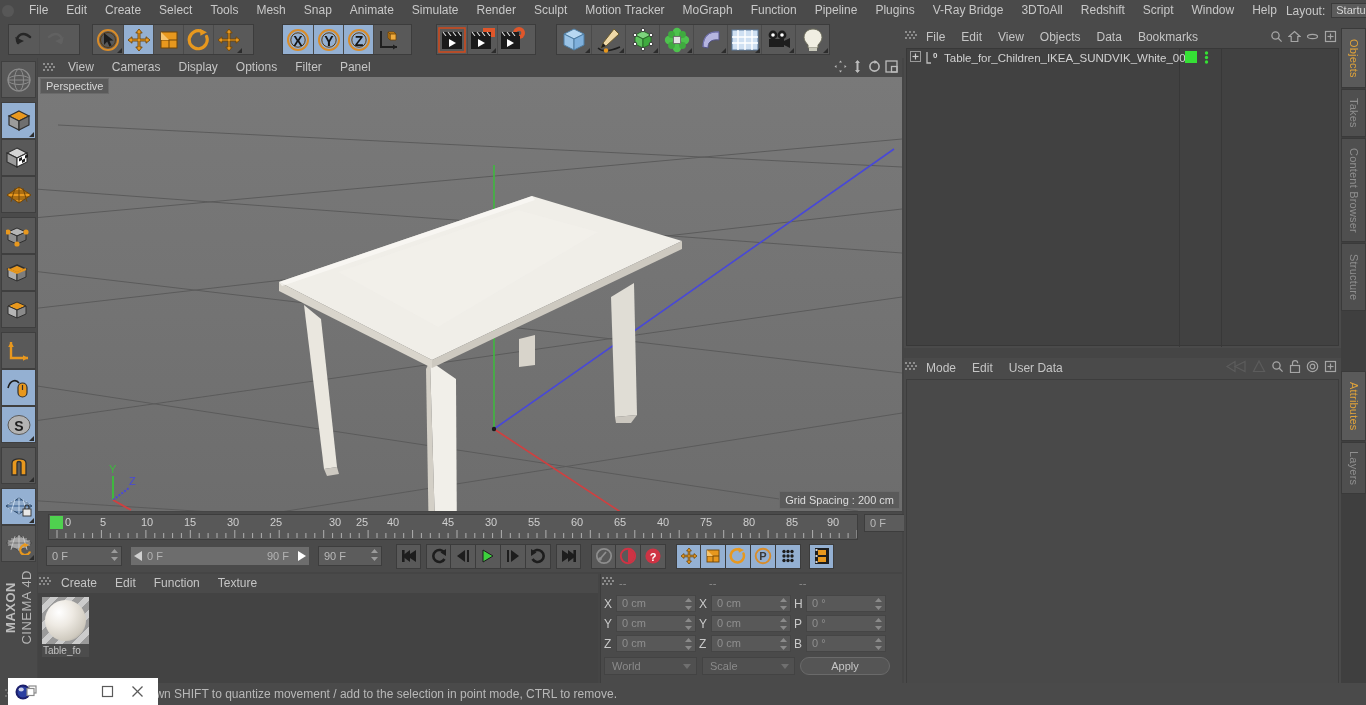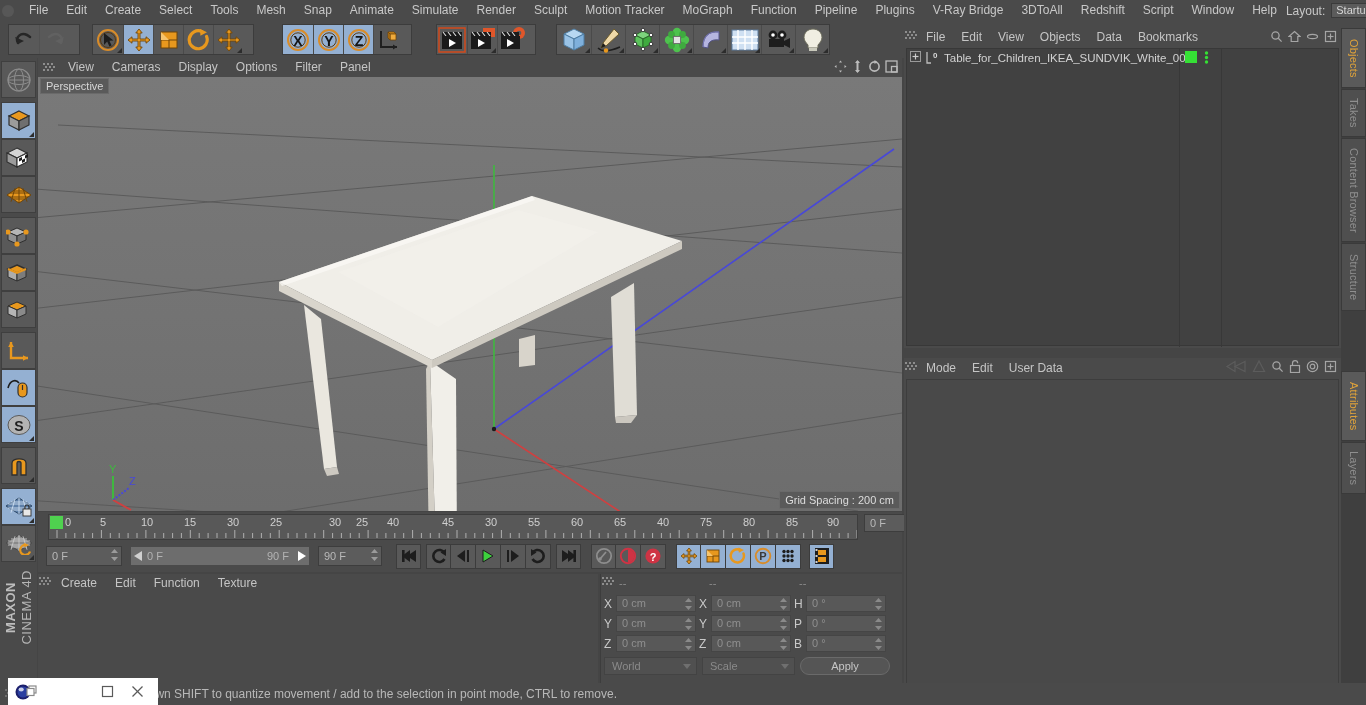--- a/index.html
+++ b/index.html
@@ -1038,20 +1038,28 @@
               <rect x="5" y="7" width="2" height="2"></rect>
               <rect x="9" y="7" width="2" height="2"></rect>
             </g>
           </svg>
       </span>
       <div class="mitem">Create</div>
       <div class="mitem">Edit</div>
       <div class="mitem">Function</div>
       <div class="mitem">Texture</div>
     </div>
+    <div class="mm-body">
+      <div class="mat-tile">
+        <div class="mat-thumb">
+          <div class="mat-sphere"></div>
+        </div>
+        <div class="mat-name">Table_fo</div>
+      </div>
+    </div>
   </div>
 
   <div class="coordmgr">
     <div class="cm-head">
       <span class="grip">
         <svg width="14" height="12" viewBox="0 0 14 12">
             <g fill="#8d8d8d">
               <rect x="1" y="1" width="2" height="2"></rect>
               <rect x="5" y="1" width="2" height="2"></rect>
               <rect x="9" y="1" width="2" height="2"></rect>

